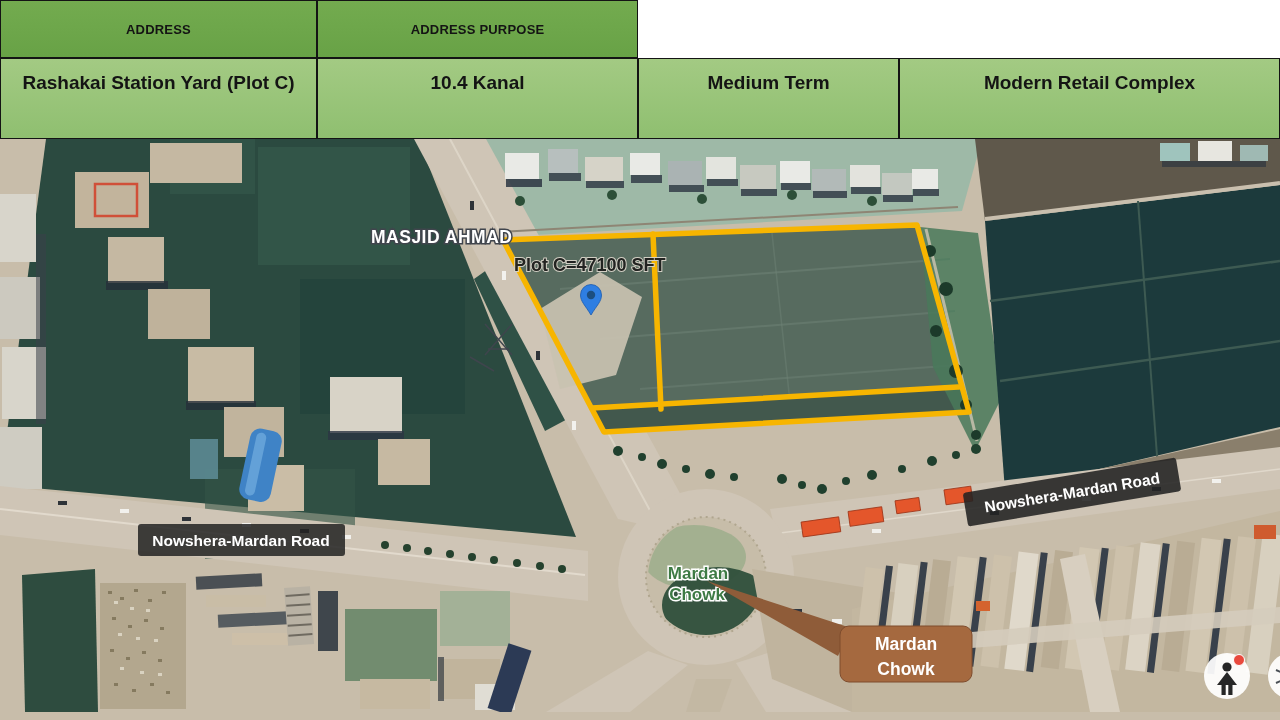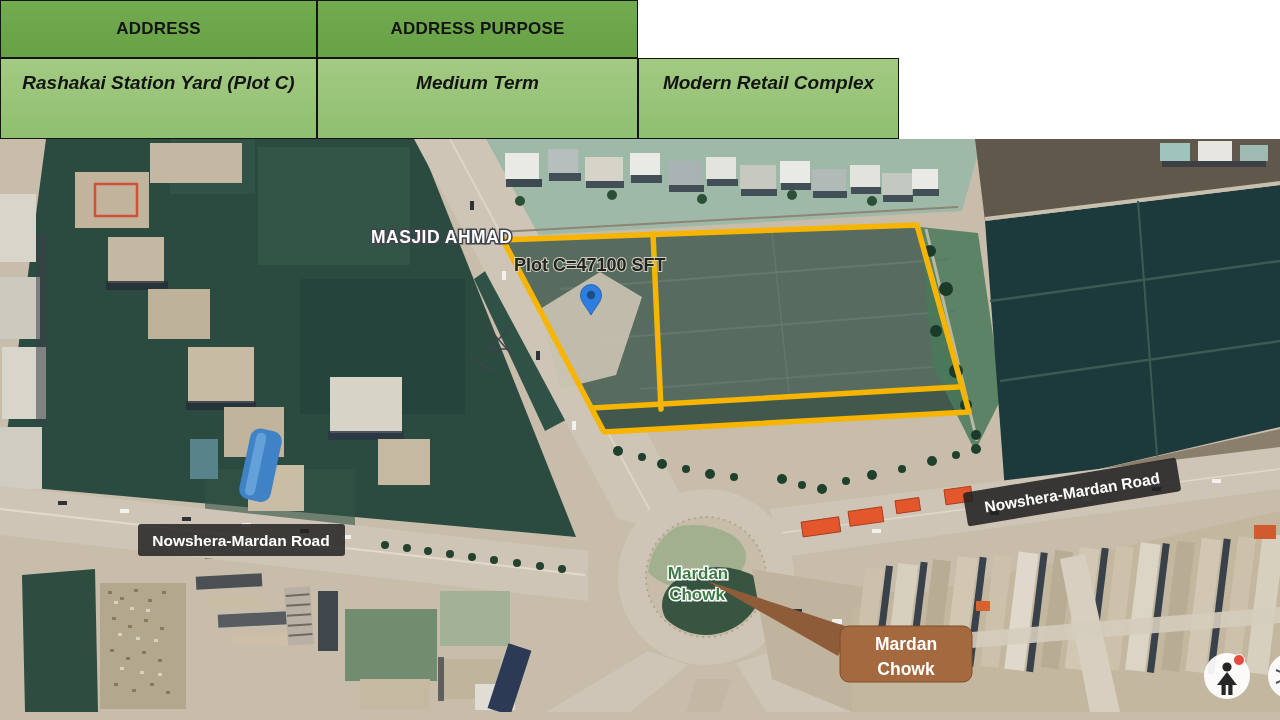--- a/index.html
+++ b/index.html
@@ -1,38 +1,39 @@
 <!DOCTYPE html>
 <html><head>
 <meta charset="utf-8">
 <style>
   html,body{margin:0;padding:0;background:#fff;}
   body{width:1280px;height:720px;overflow:hidden;font-family:"Liberation Sans",sans-serif;}
   .slide{width:1280px;height:720px;position:relative;}
   
   .info-table{display:grid;grid-template-columns:317px 321px 261px 381px;width:1280px;height:139px;box-sizing:border-box;}
   .cell{box-sizing:border-box;border:1px solid #141414;display:flex;justify-content:center;font-weight:700;color:#141414;}
-  .cell.hdr{height:58px;align-items:center;font-size:17px;background:linear-gradient(#73ab4f,#68a246);letter-spacing:.2px;}
+  .cell.hdr{height:58px;align-items:center;font-size:13px;background:linear-gradient(#73ab4f,#68a246);letter-spacing:.2px;}
   .cell.val{height:81px;align-items:flex-start;padding-top:13px;font-size:19px;background:linear-gradient(#a3ca83,#8fbf70);}
-  .info-table .r2{grid-row:2;font-style:italic;}
+  .info-table .r2{grid-row:2;}
   
   .map-wrap{position:relative;width:1280px;height:661px;background:#c8bdaa;}
   svg{display:block;}
   .bottom-strip{width:1280px;height:8px;background:#e9edef;}
   text{font-family:"Liberation Sans",sans-serif;}
 </style>
 </head>
 <body>
 
 <div class="slide">
 
   <div class="info-table">
     <div class="cell hdr">ADDRESS</div>
     <div class="cell hdr">ADDRESS PURPOSE</div>
     <div class="cell val r2">Rashakai Station Yard (Plot C)</div>
+    <div class="cell val r2">10.4 Kanal</div>
     <div class="cell val r2">Medium Term</div>
     <div class="cell val r2">Modern Retail Complex</div>
   </div>
 
   <div class="map-wrap">
   <svg width="1280" height="573" viewBox="0 0 1280 573">
 
     <g>
       <rect x="0" y="0" width="1280" height="573" fill="#c8bdaa"></rect>
 

